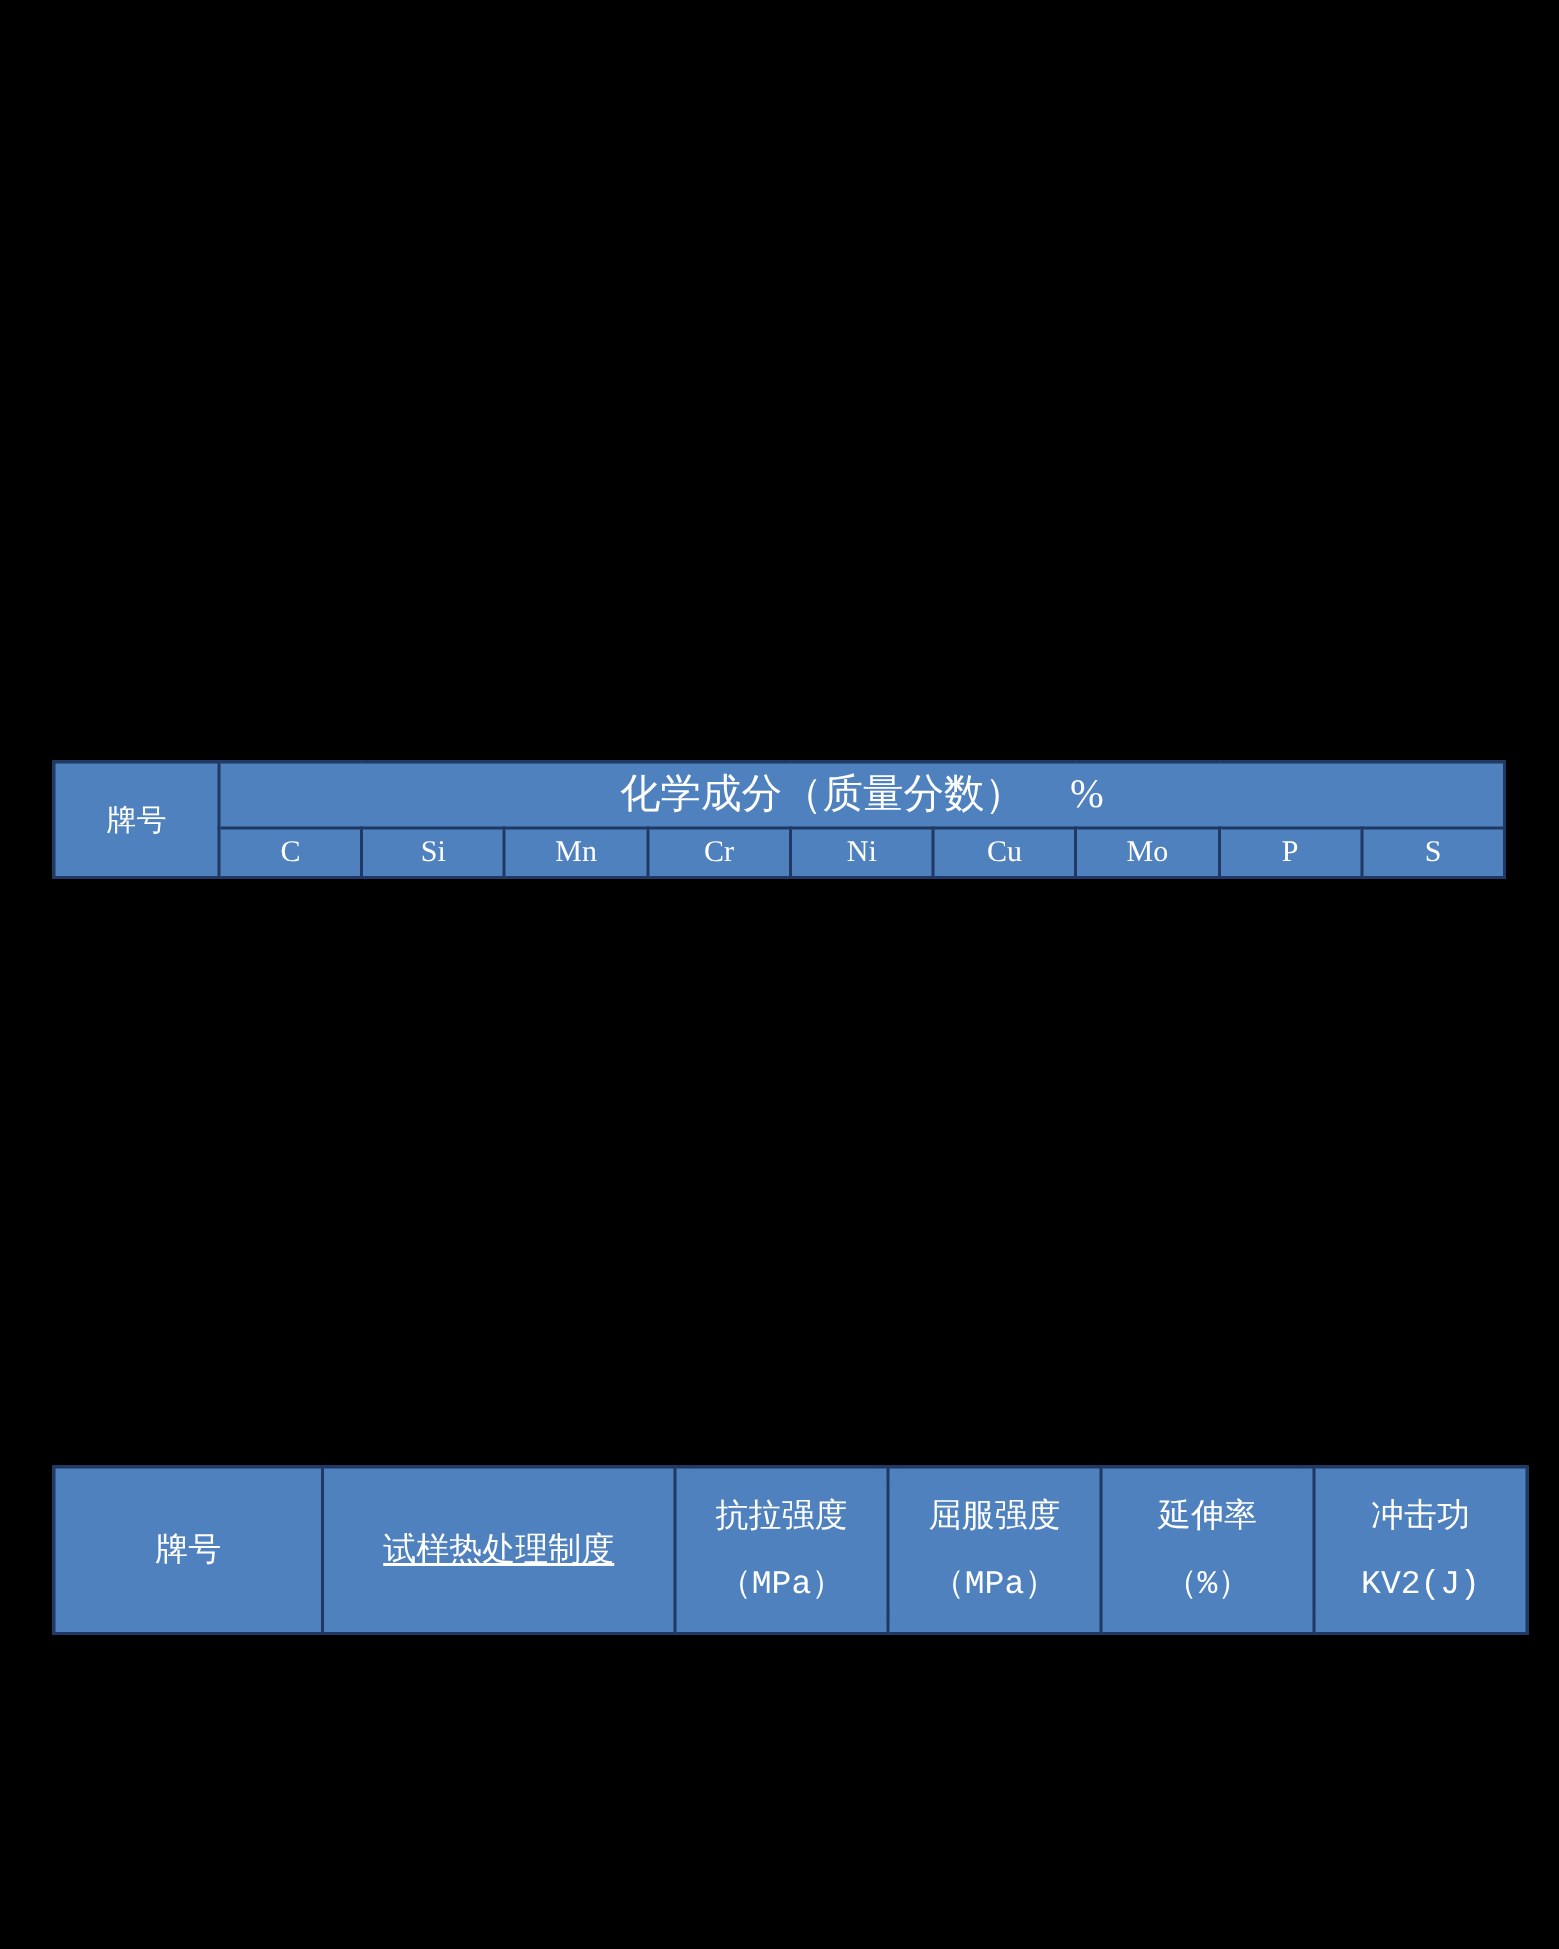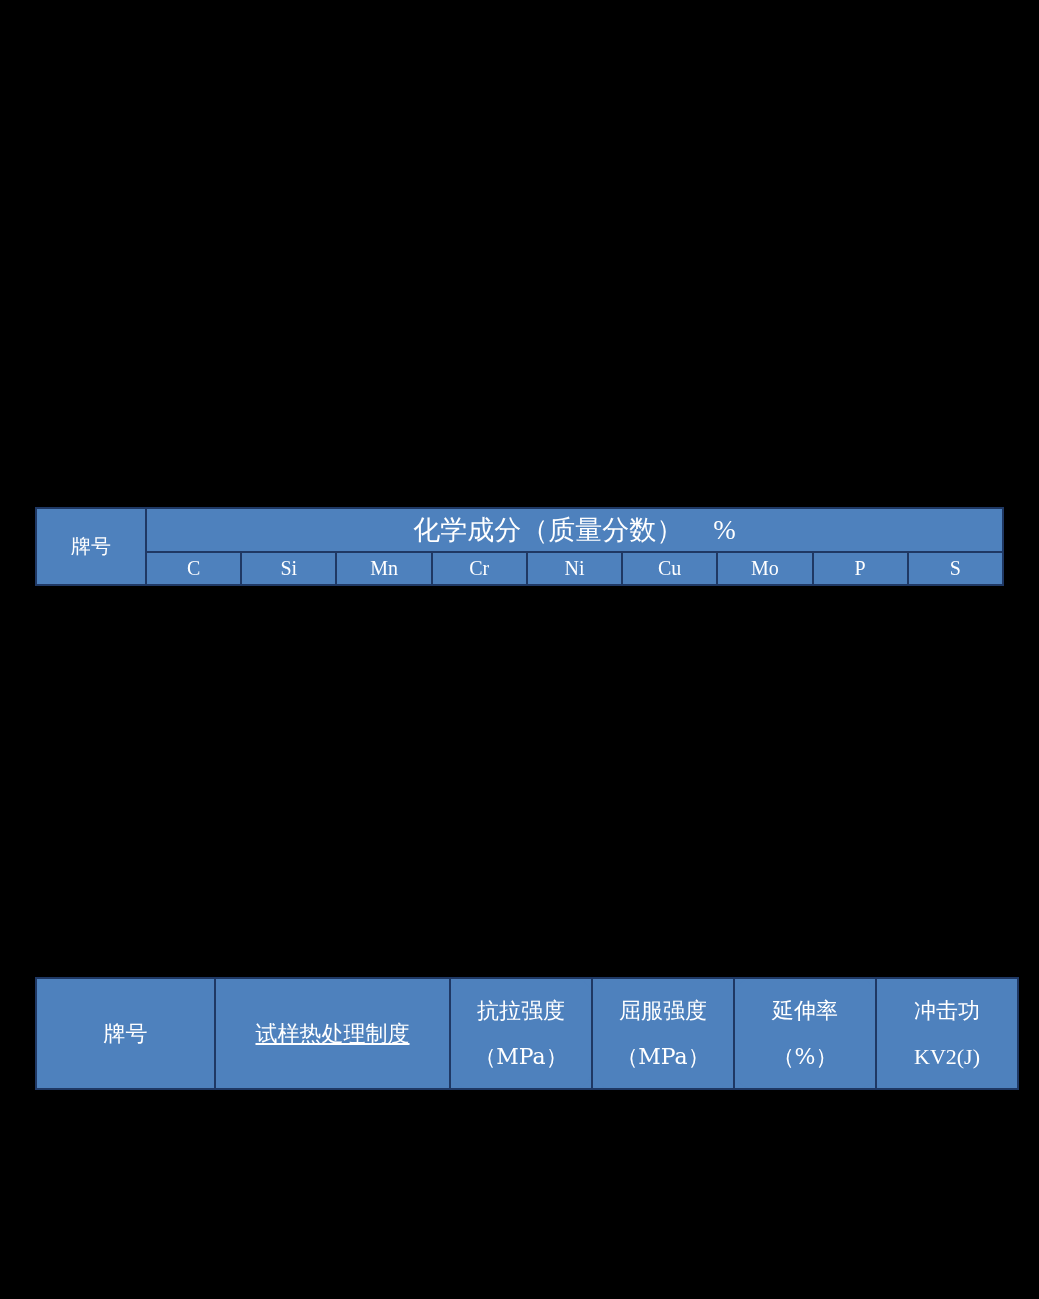--- a/index.html
+++ b/index.html
@@ -84,21 +84,21 @@
     height: 113px;
   }
   #table-mechanical-properties td {
     font-size: 22px;
   }
   #table-mechanical-properties .t3-grade   { width: 177px; }
   #table-mechanical-properties .t3-heat    { width: 233px; text-decoration: underline; }
   #table-mechanical-properties .t3-prop    { width: 140px; border-radius: 20px; }
   #table-mechanical-properties .t3-last    { width: 140px; }
   .stacked-line { display: block; }
-  .stacked-line + .stacked-line { margin-top: 20px; }
+  .stacked-line + .stacked-line { margin-top: 20px; font-family: Liberation Mono, monospace; }
 </style>
 </head>
 <body>
 
 <div class="doc-canvas">
 
 
   <table id="table-chemical-composition" class="spec-table">
     <tbody>
       <tr>

